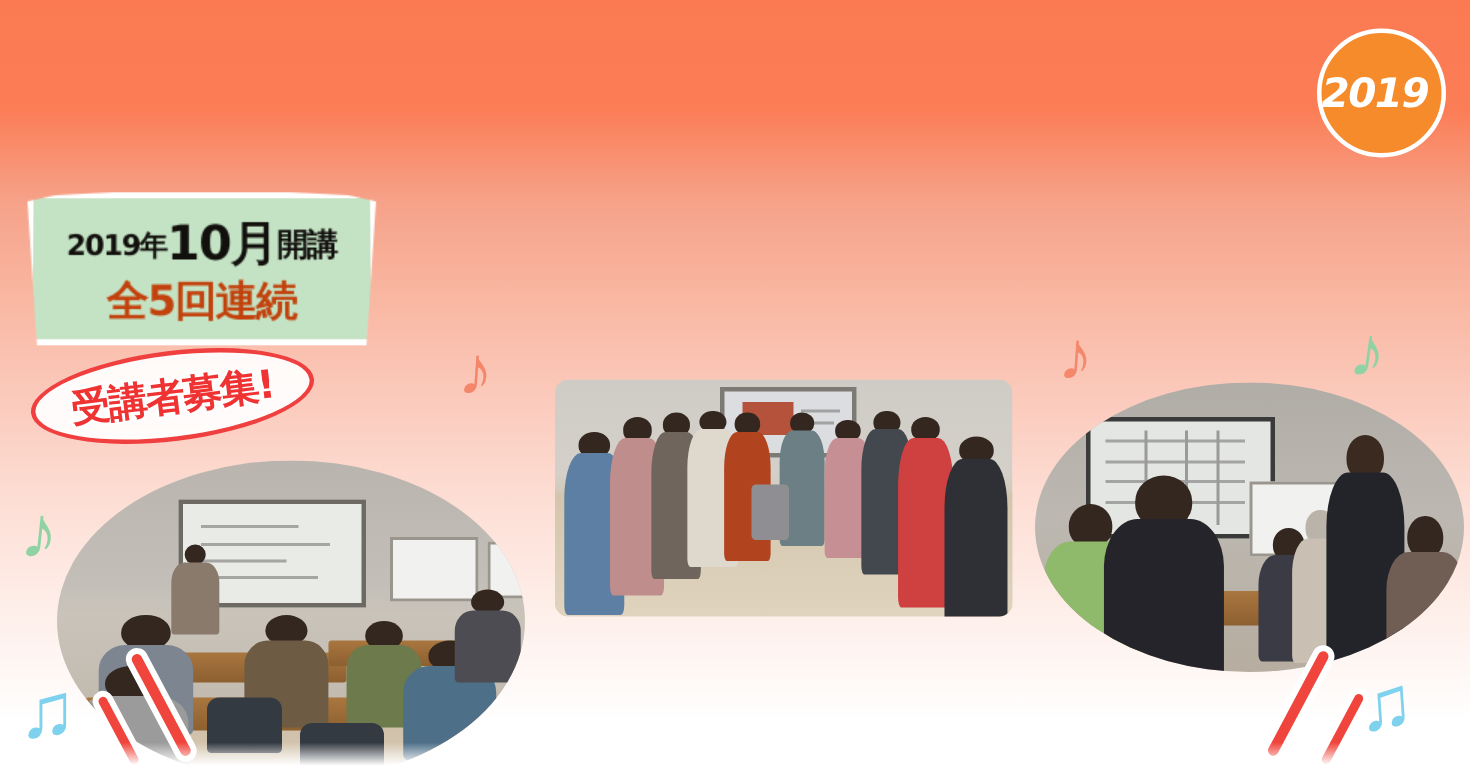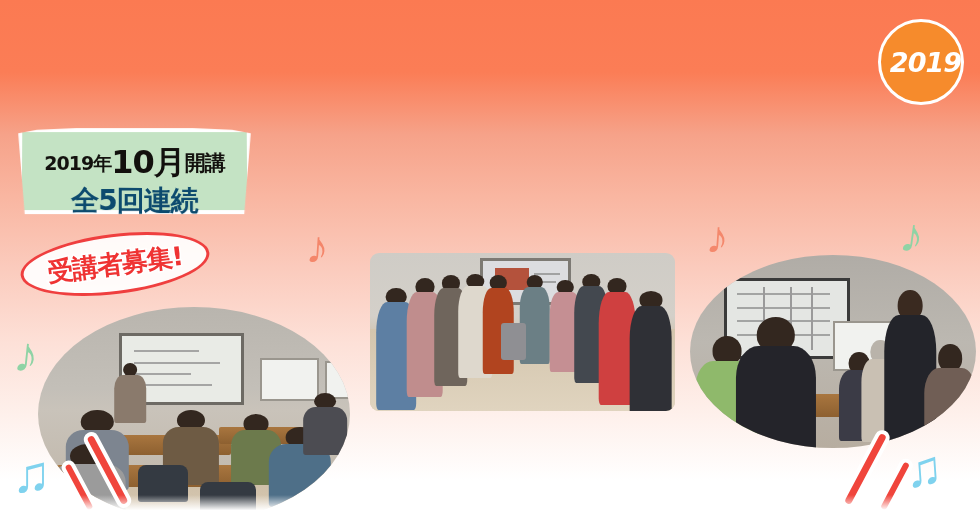--- a/index.html
+++ b/index.html
@@ -58,38 +58,38 @@
     position: absolute;
     right: 16px;
     top: 19px;
     width: 86px;
     height: 86px;
     border-radius: 50%;
     background: #f68b2c;
     border: 3px solid #ffffff;
     display: flex;
     align-items: center;
-    justify-content: flex-end;
+    justify-content: flex-start;
   }
   #year-badge span {
     color: #ffffff;
     font-size: 27px;
     font-weight: bold;
     font-style: italic;
     letter-spacing: -1px;
     font-family: "DejaVu Sans", "Liberation Sans", sans-serif;
   }
 
   
   #green-banner {
     position: absolute;
     left: 18px;
     top: 128px;
     width: 233px;
-    height: 86px;
+    height: 102px;
     background: #c4e3c4;
     border: 4px solid #ffffff;
     border-radius: 4px;
     clip-path: polygon(0% 6%, 8% 2%, 25% 0%, 50% 0%, 75% 0%, 92% 2%, 100% 6%,
                        97% 100%, 3% 100%);
     transform: perspective(300px) rotateX(1deg);
     padding-top: 10px;
     text-align: center;
   }
   .gb-line1 {
@@ -100,21 +100,21 @@
     line-height: 1;
     margin-top: 4px;
   }
   .gb-small { font-size: 19px; letter-spacing: -1px; vertical-align: 3px;}
   .gb-big   { font-size: 32px; letter-spacing: -1px; }
   .gb-mid   { font-size: 21px; letter-spacing: -1px; vertical-align: 3px;}
   .gb-line2 {
     font-family: "DejaVu Sans", "Liberation Sans", sans-serif;
     font-weight: bold;
     font-size: 28px;
-    color: #0c4a6e;
+    color: #c2410c;
     letter-spacing: -1px;
     line-height: 1;
     margin-top: 9px;
     white-space: nowrap;
   }
 
   
   #description {
     position: absolute;
     left: 288px;

